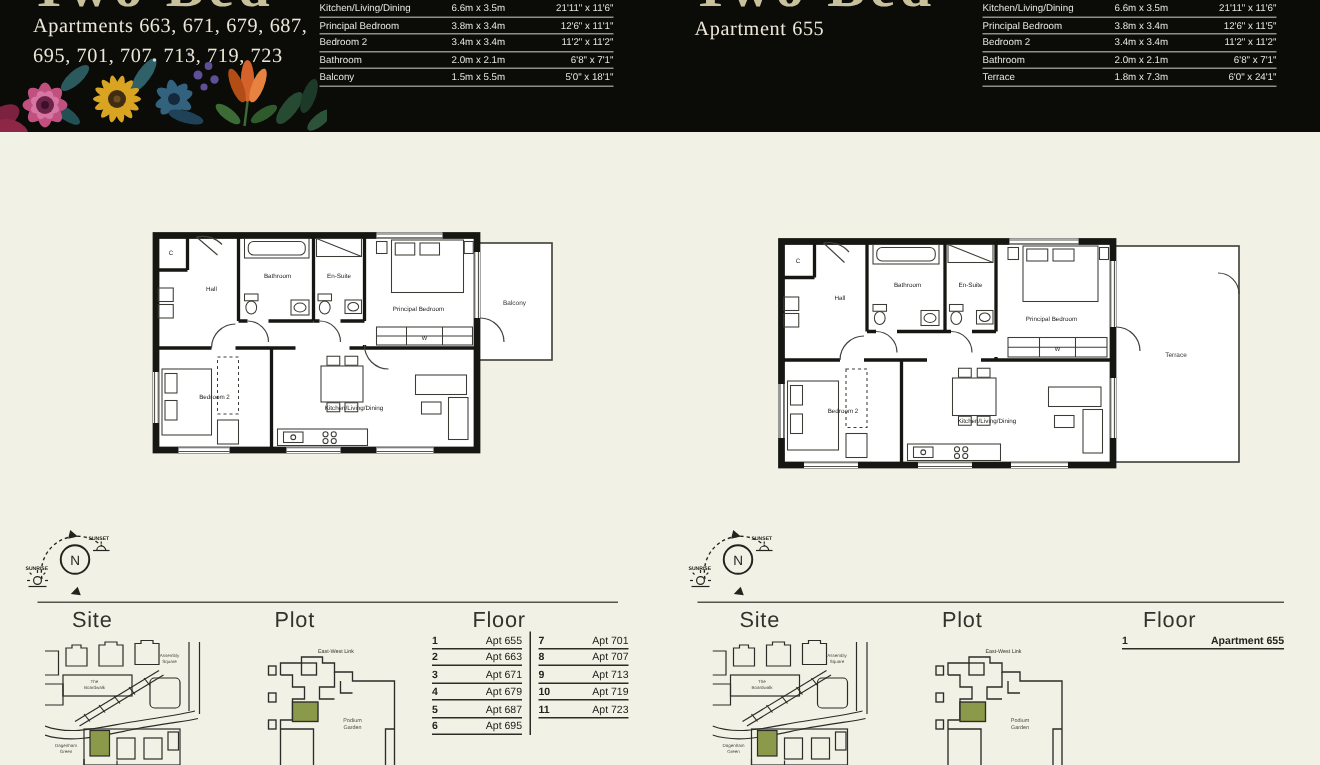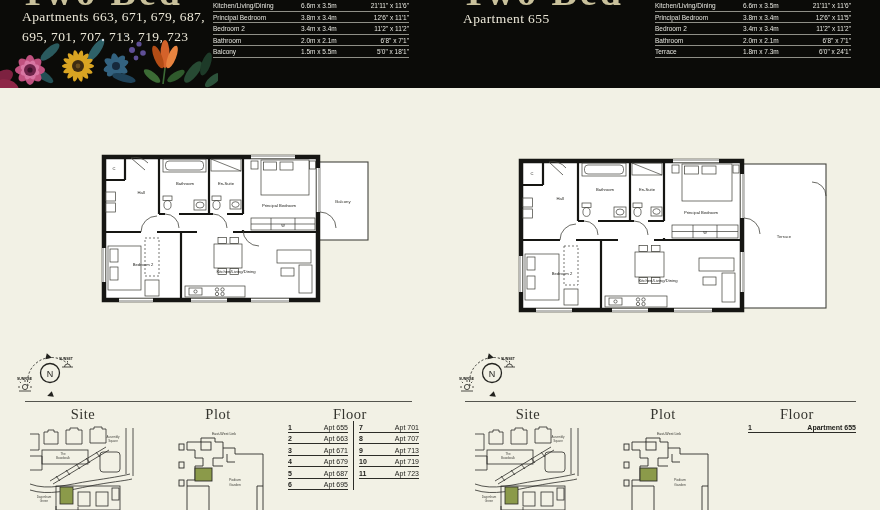--- a/index.html
+++ b/index.html
@@ -14,22 +14,22 @@
   .dim-table{position:absolute;top:0;width:196px;}
   .dim-row{display:flex;align-items:flex-end;border-bottom:1px solid #8f8f87;padding:2px 0 1.5px;}
   .dim-room{flex:1;font-size:6.5px;color:#e6e6df;}
   .dim-metric{width:50px;font-size:6.5px;color:#e6e6df;}
   .dim-imperial{width:58px;font-size:6.5px;color:#e6e6df;text-align:right;}
   
   .abs{position:absolute;}
   svg text{font-family:"Liberation Sans",sans-serif;}
   
   .rule{position:absolute;height:0;border-top:1px solid #55554e;}
-  .sec-head{position:absolute;top:406px;width:70px;text-align:center;
-            font-family:Liberation Serif, serif;font-size:14.5px;color:#33332d;letter-spacing:.5px;}
+  .sec-head{position:absolute;top:406px;width:70px;
+            font-family:Liberation Sans, sans-serif;font-size:14.5px;color:#33332d;letter-spacing:.5px;}
   
   .floor-table{position:absolute;display:flex;}
   .fl-col{width:60px;}
   .fl-col.first{border-right:1.2px solid #2c2c27;padding-right:5px;}
   .fl-col.second{padding-left:5px;}
   .fl-row{display:flex;justify-content:space-between;align-items:flex-end;
           border-bottom:1.2px solid #2c2c27;padding:2px 0 1px;height:7.5px;}
   .fl-num{font-size:7px;font-weight:bold;color:#23231f;}
   .fl-apt{font-size:7px;color:#23231f;}
 </style>

